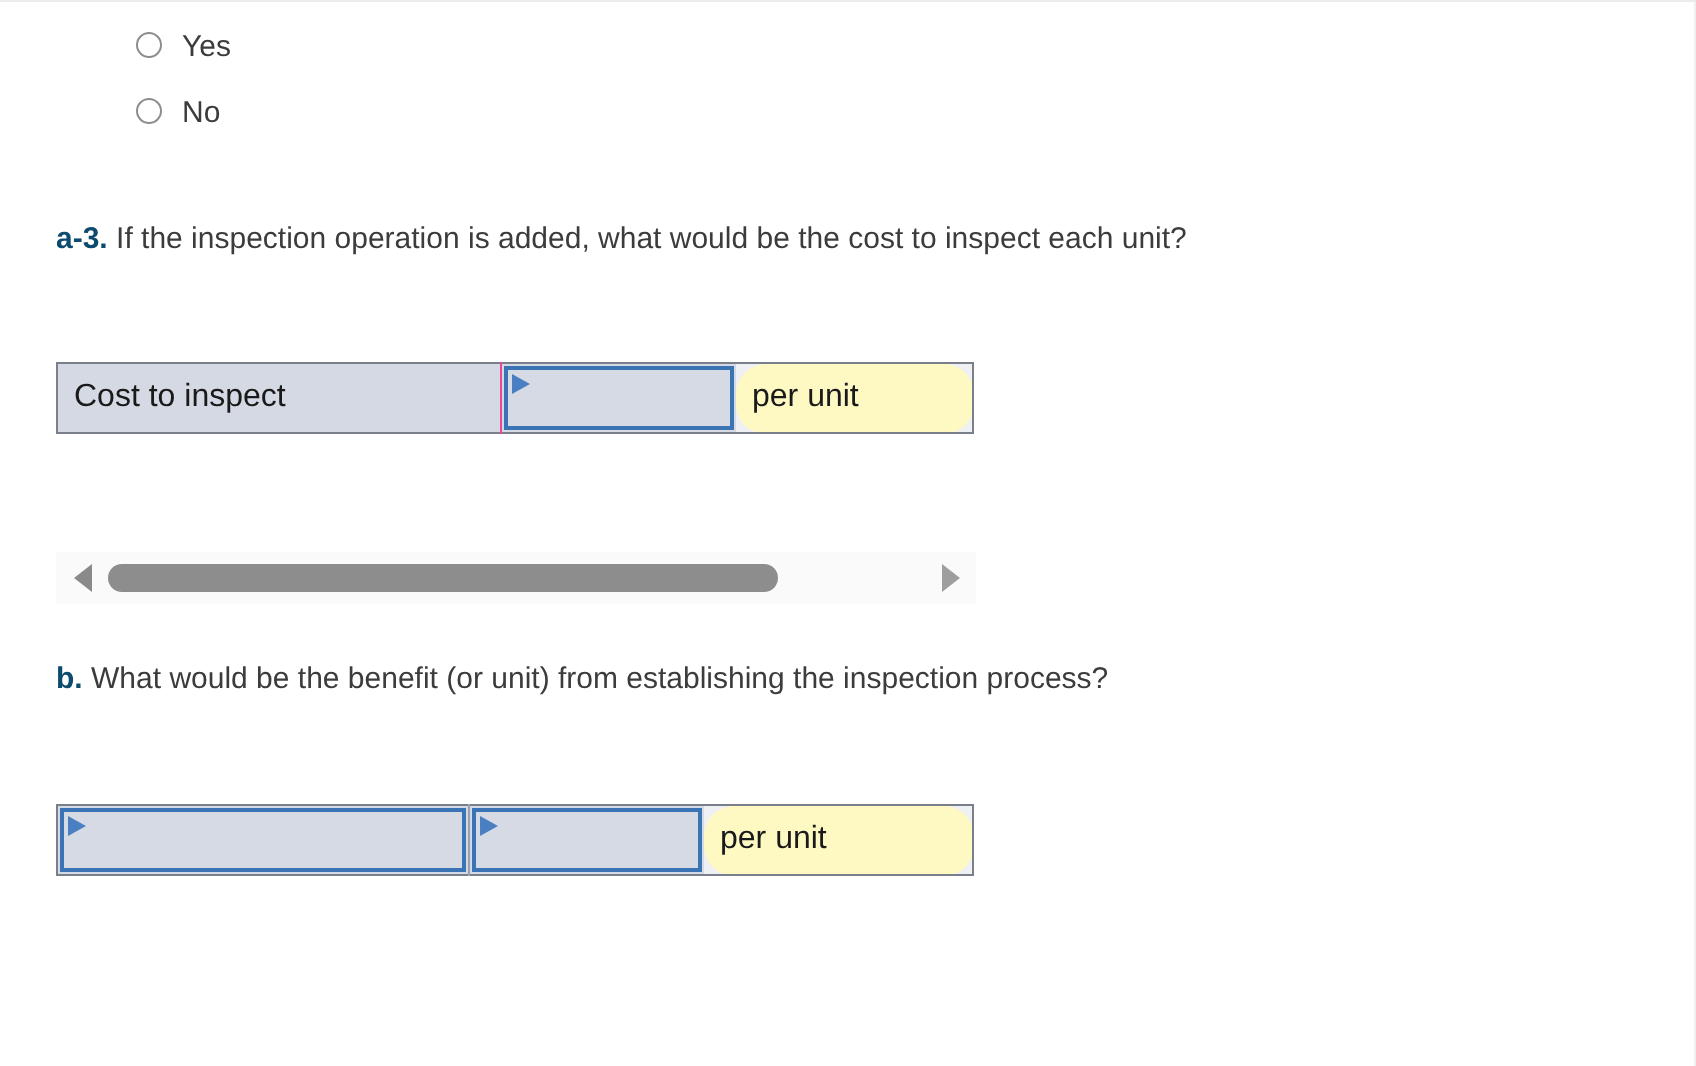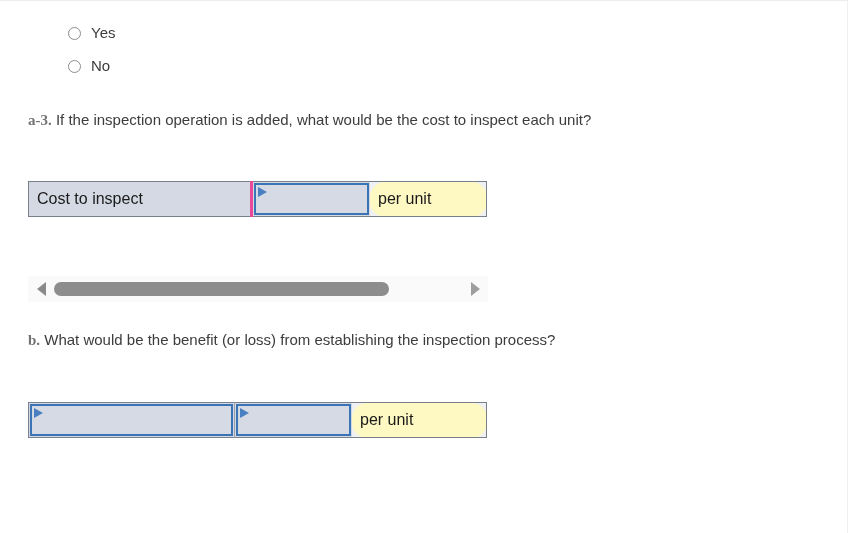--- a/index.html
+++ b/index.html
@@ -27,21 +27,21 @@
   }
 
   
   .radio-group {
     position: absolute;
     left: 68px;
     top: 15px;
   }
   .radio-row {
     display: flex;
-    align-items: flex-end;
+    align-items: flex-start;
     height: 24px;
     margin-bottom: 9px;
   }
   .radio-dot {
     width: 13px;
     height: 13px;
     border: 1px solid #8d8d8d;
     border-radius: 50%;
     background: #ffffff;
     box-sizing: border-box;
@@ -61,22 +61,21 @@
     width: 800px;
   }
   .q-text {
     font-size: 15px;
     color: #3c3c3c;
     line-height: 21px;
     white-space: nowrap;
   }
   .q-text .q-label {
     font-weight: bold;
-    color: #737373;
-    font-family: Liberation Serif, serif;
+    color: #0c4a6e;
   }
   .q-note {
     font-size: 15px;
     font-weight: bold;
     color: #b81d26;
     line-height: 21px;
     margin-top: 3px;
     white-space: nowrap;
   }
 
@@ -92,21 +91,21 @@
   .answer-table td {
     height: 34px;
     padding: 0;
     vertical-align: middle;
     font-size: 16px;
     color: #1a1a1a;
   }
   td.label-cell {
     background: #d5d9e3;
     padding: 0 8px;
-    border-right: 3px solid #ec4899;
+    border-right: 1px solid #ec4899;
     white-space: nowrap;
     margin-top: 12px;
   }
   td.unit-cell {
     background: #fef9c3;
     padding: 0 8px;
     white-space: nowrap;
     border-radius: 15px;
   }
   td.input-cell {
@@ -224,21 +223,21 @@
     <div class="sb-thumb"></div>
   </div>
   <div class="sb-arrow">
     <span class="tri-right"></span>
   </div>
 </div>
 
 <div class="question" style="top:328px;">
   <div class="q-text">
     <span class="q-label">b.</span>
-    <span>What would be the benefit (or loss) from establishing the inspection process?</span>
+    <span>What would be the benefit (or unit) from establishing the inspection process?</span>
   </div>
 </div>
 
 <table class="answer-table" style="top:401px; width:459px;">
   <tbody>
       <tr>
     <td class="input-cell" style="width:205px; border-right:1px solid #9aa0ad;">
       <div class="cell-input"></div>
     </td>
     <td class="input-cell" style="width:117px;">

